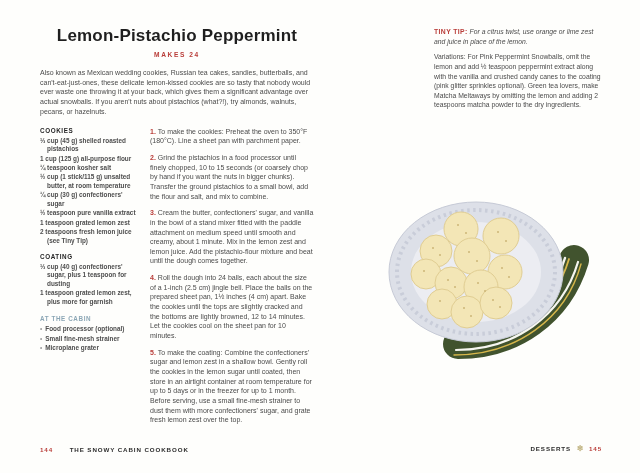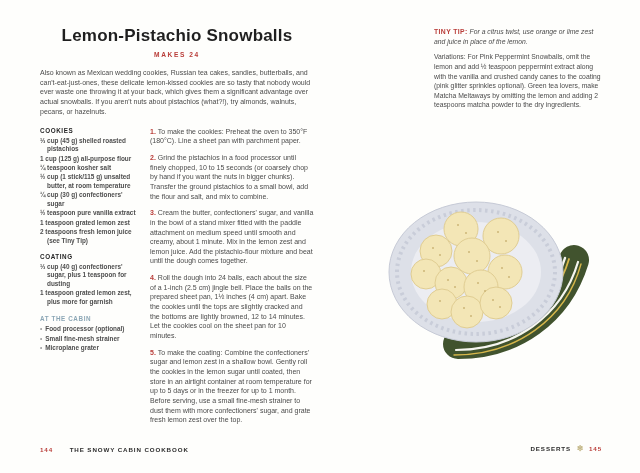--- a/index.html
+++ b/index.html
@@ -60,21 +60,21 @@
   .page-num{color:#b93d39;}
   .footer-left .book-title{margin-left:14px;}
   .snowflake{color:#c4b888;font-size:8px;margin:0 3px;letter-spacing:0;}
 </style>
 </head>
 <body>
 
 <div class="spread">
 
   <div class="left-page">
-    <h1 class="recipe-title">Lemon-Pistachio Snowballs</h1>
+    <h1 class="recipe-title">Lemon-Pistachio Peppermint</h1>
     <div class="makes">MAKES 24</div>
     <p class="intro">Also known as Mexican wedding cookies, Russian tea cakes, sandies, butterballs, and can't-eat-just-ones, these delicate lemon-kissed cookies are so tasty that nobody would ever waste one throwing it at your back, which gives them a significant advantage over actual snowballs. If you aren't nuts about pistachios (what?!), try almonds, walnuts, pecans, or hazelnuts.</p>
 
     <div class="columns">
 
       <div class="ing-col">
         <div class="ing-heading">COOKIES</div>
         <ul class="ing-list">
           <li>⅓ cup (45 g) shelled roasted pistachios</li>
           <li>1 cup (125 g) all-purpose flour</li>

